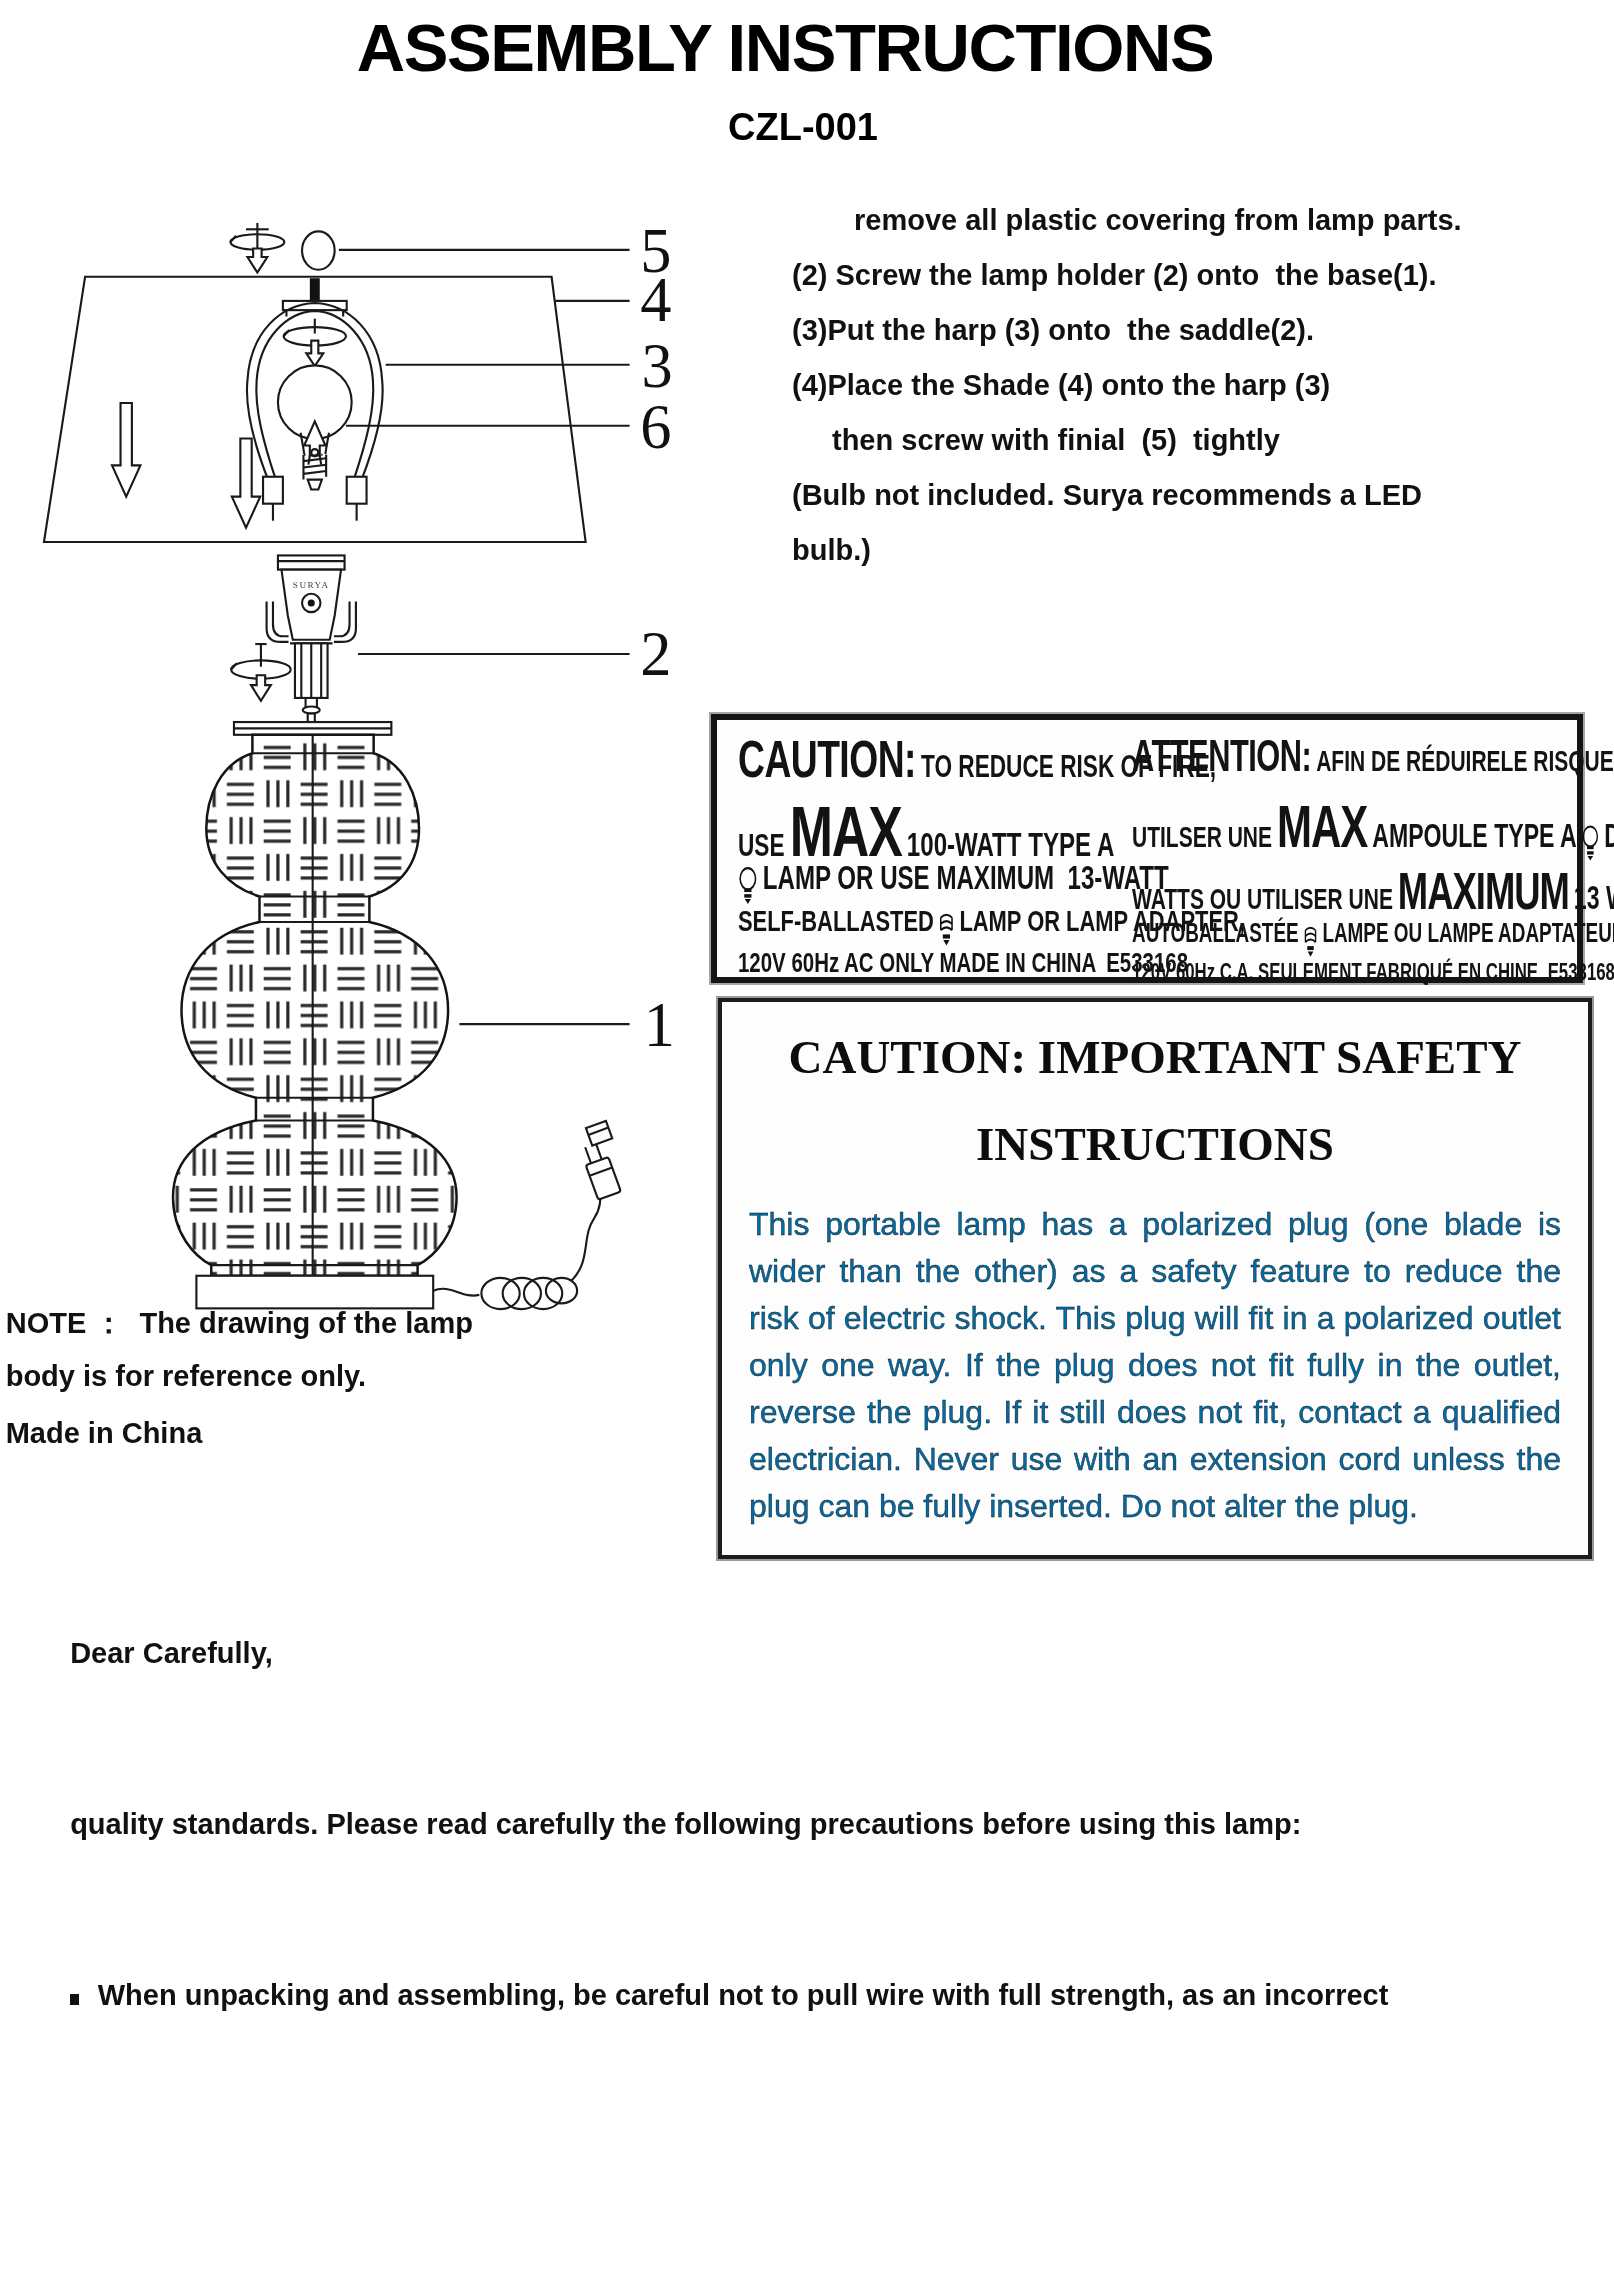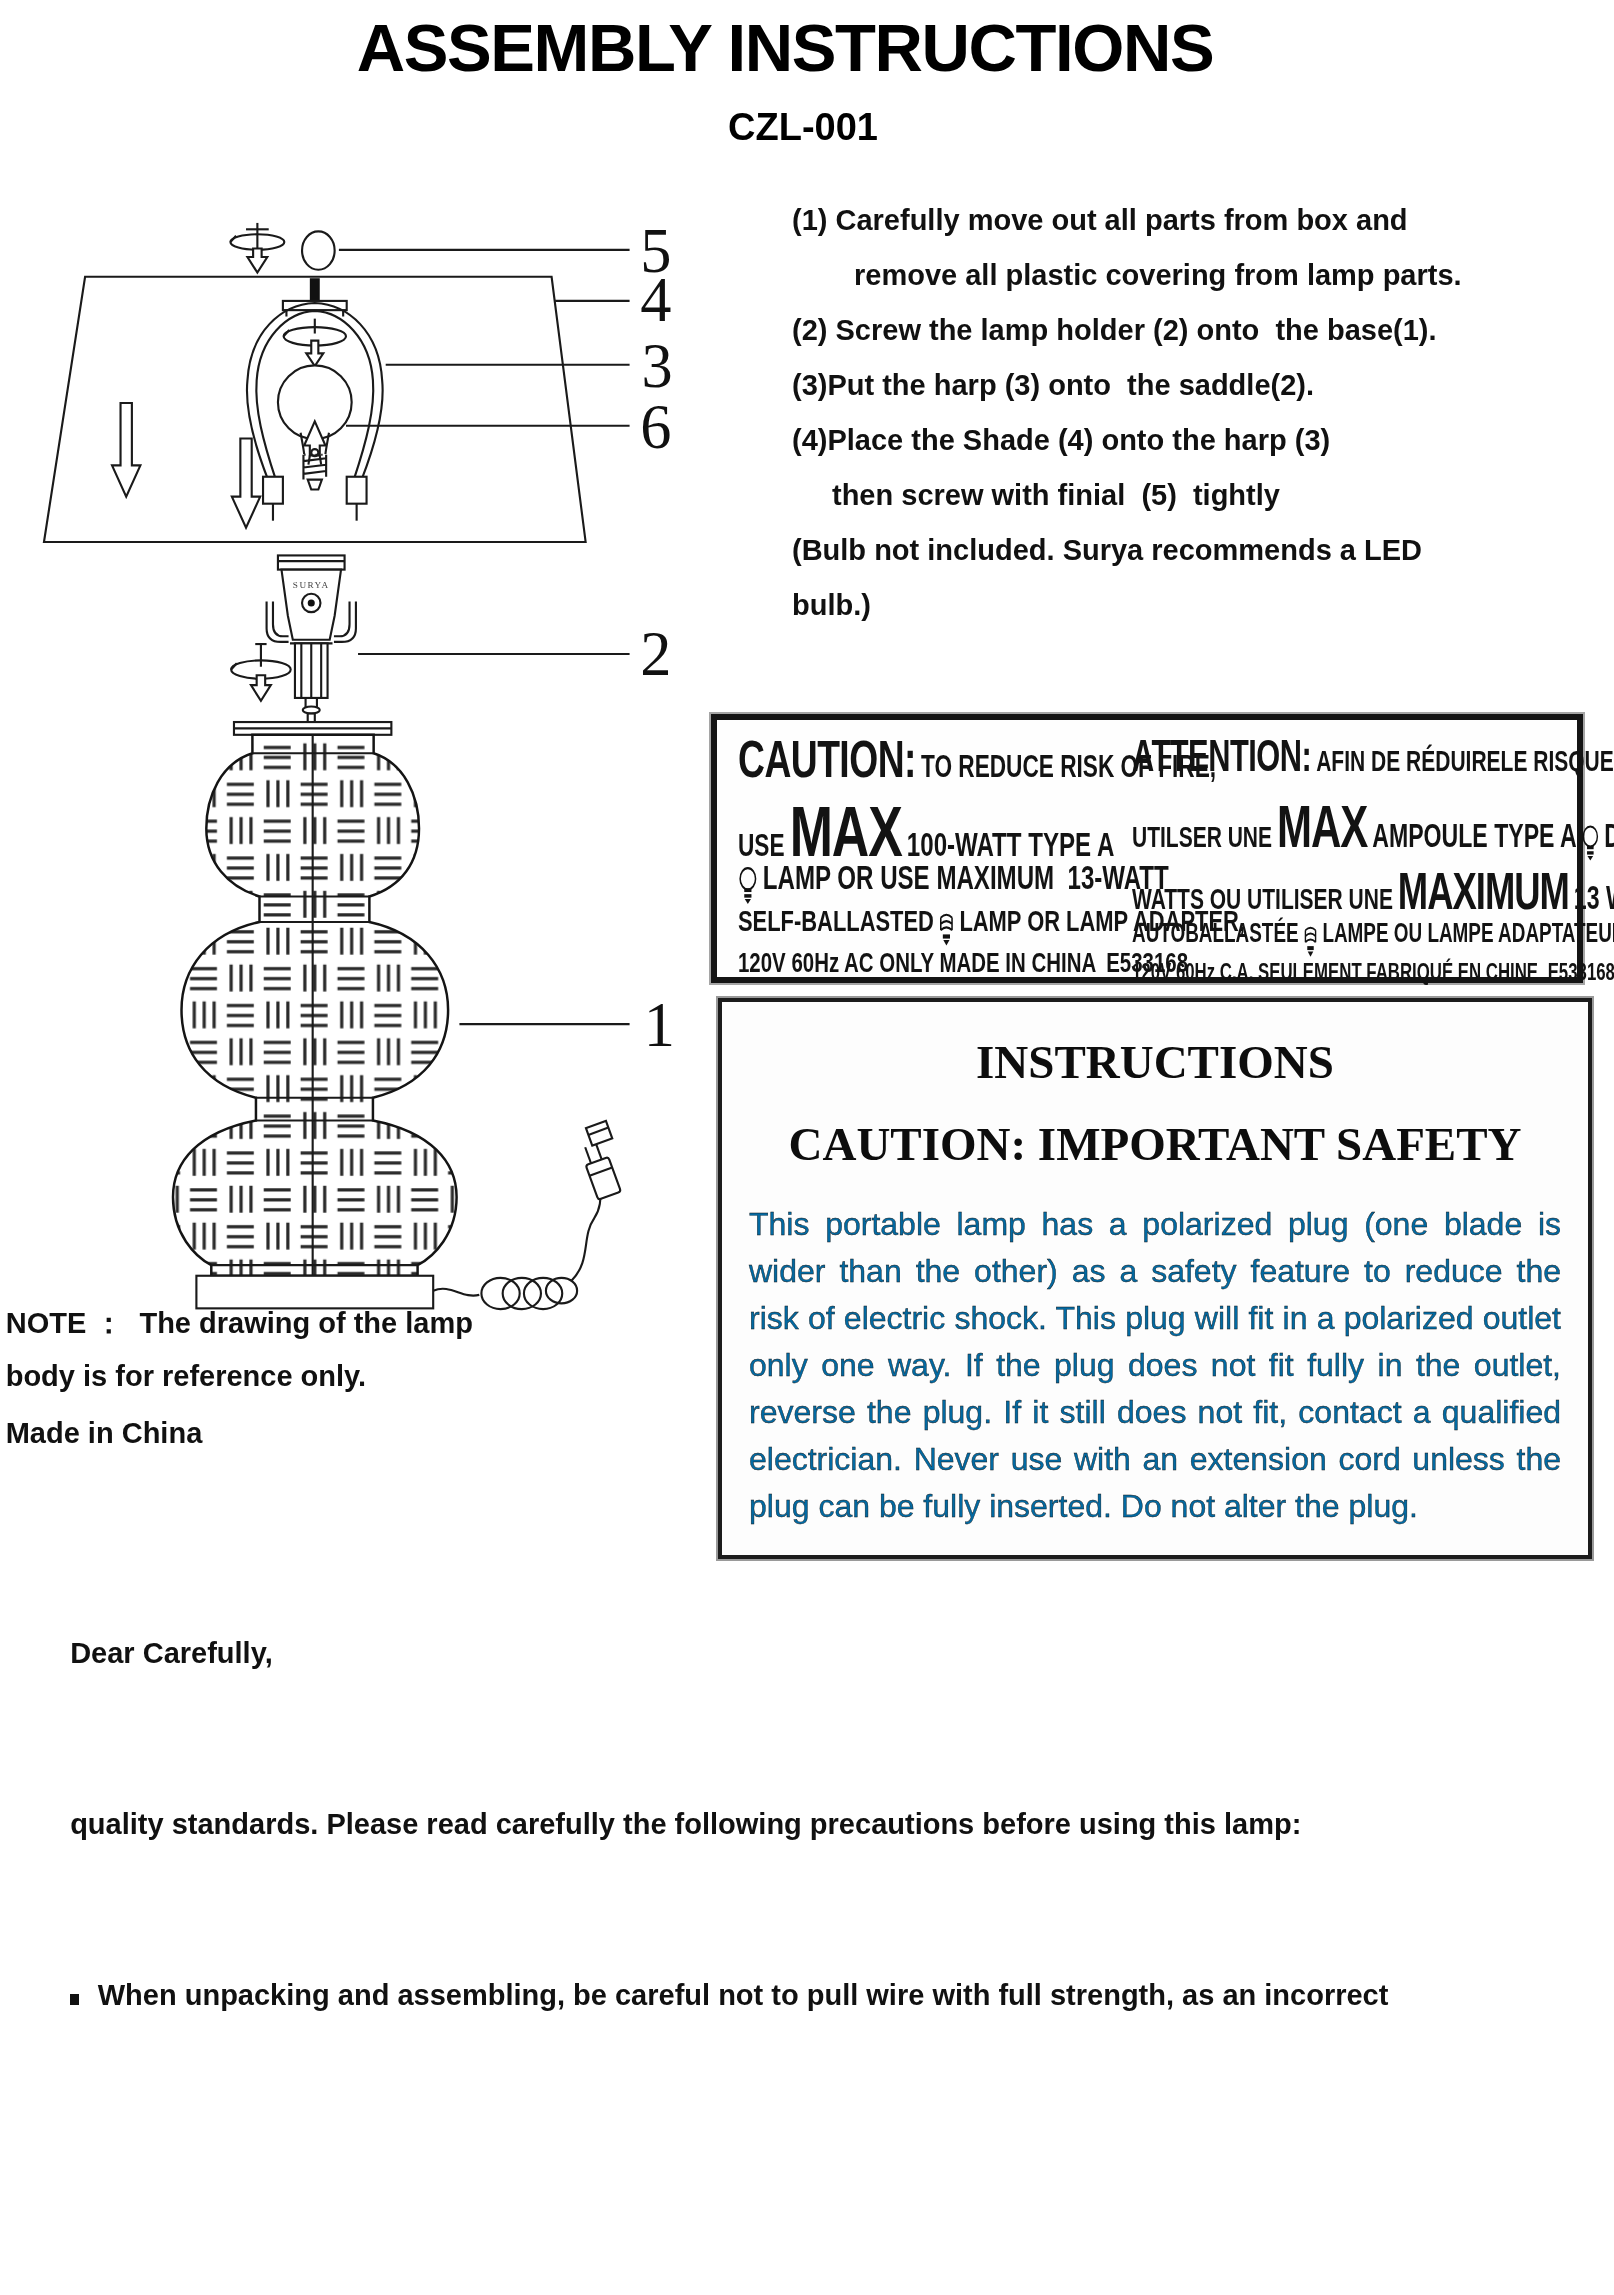--- a/index.html
+++ b/index.html
@@ -69,21 +69,20 @@
 
 <div id="page">
 
   <div id="header">
     <div id="page-title">ASSEMBLY INSTRUCTIONS</div>
     <div id="model-no">CZL-001</div>
   </div>
 
   <div id="steps">
 
-      <div class="step-line" style="padding-left: 0px;"><span>(1) Carefully move out all parts from box and</span></div>
 
       <div class="step-line" style="padding-left: 62px;"><span>remove all plastic covering from lamp parts.</span></div>
 
       <div class="step-line" style="padding-left: 0px;"><span>(2) Screw the lamp holder (2) onto  the base(1).</span></div>
 
       <div class="step-line" style="padding-left: 0px;"><span>(3)Put the harp (3) onto  the saddle(2).</span></div>
 
       <div class="step-line" style="padding-left: 0px;"><span>(4)Place the Shade (4) onto the harp (3)</span></div>
 
       <div class="step-line" style="padding-left: 40px;"><span>then screw with finial  (5)  tightly</span></div>
@@ -315,22 +314,22 @@
         <span class="t38">LAMPE OU LAMPE ADAPTATEUR.</span>
       </div>
       <div class="wl-row r5">
         <span class="t34">120V 60Hz C.A. SEULEMENT FABRIQUÉ EN CHINE </span>
         <span class="t34">E533168</span>
       </div>
     </div>
   </div>
 
   <div id="safety-box">
+    <div class="safety-h" id="safety-h1">CAUTION: IMPORTANT SAFETY</div>
     <div class="safety-h" id="safety-h2">INSTRUCTIONS</div>
-    <div class="safety-h" id="safety-h1">CAUTION: IMPORTANT SAFETY</div>
     <div id="safety-body">This portable lamp has a polarized plug (one blade is wider than the other) as a safety feature to reduce the risk of electric shock. This plug will fit in a polarized outlet only one way. If the plug does not fit fully in the outlet, reverse the plug. If it still does not fit, contact a qualified electrician. Never use with an extension cord unless the plug can be fully inserted. Do not alter the plug.</div>
   </div>
 
   <div id="customer">
 
       <div class="c-line">
         <span style="padding-left: 0px;">Dear Carefully,</span>
       </div>
 
 

